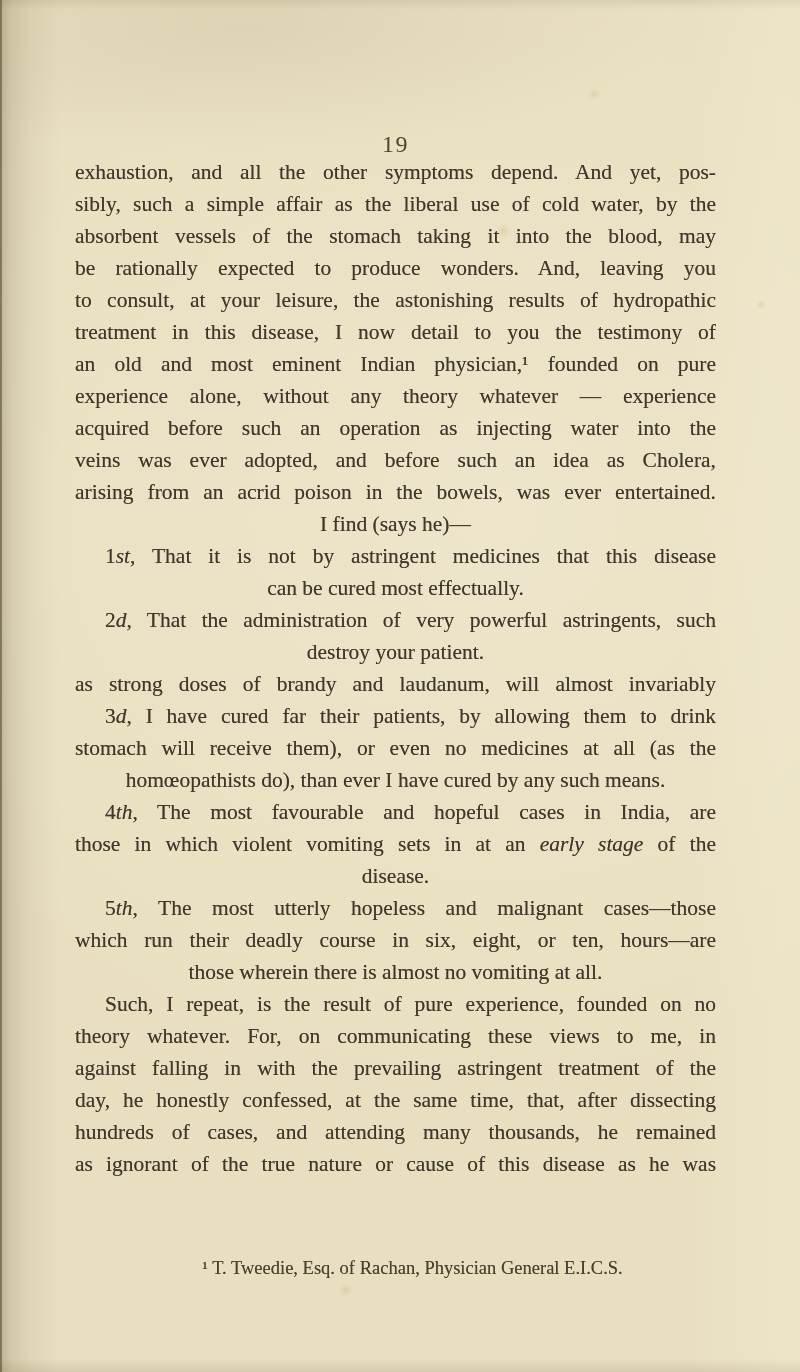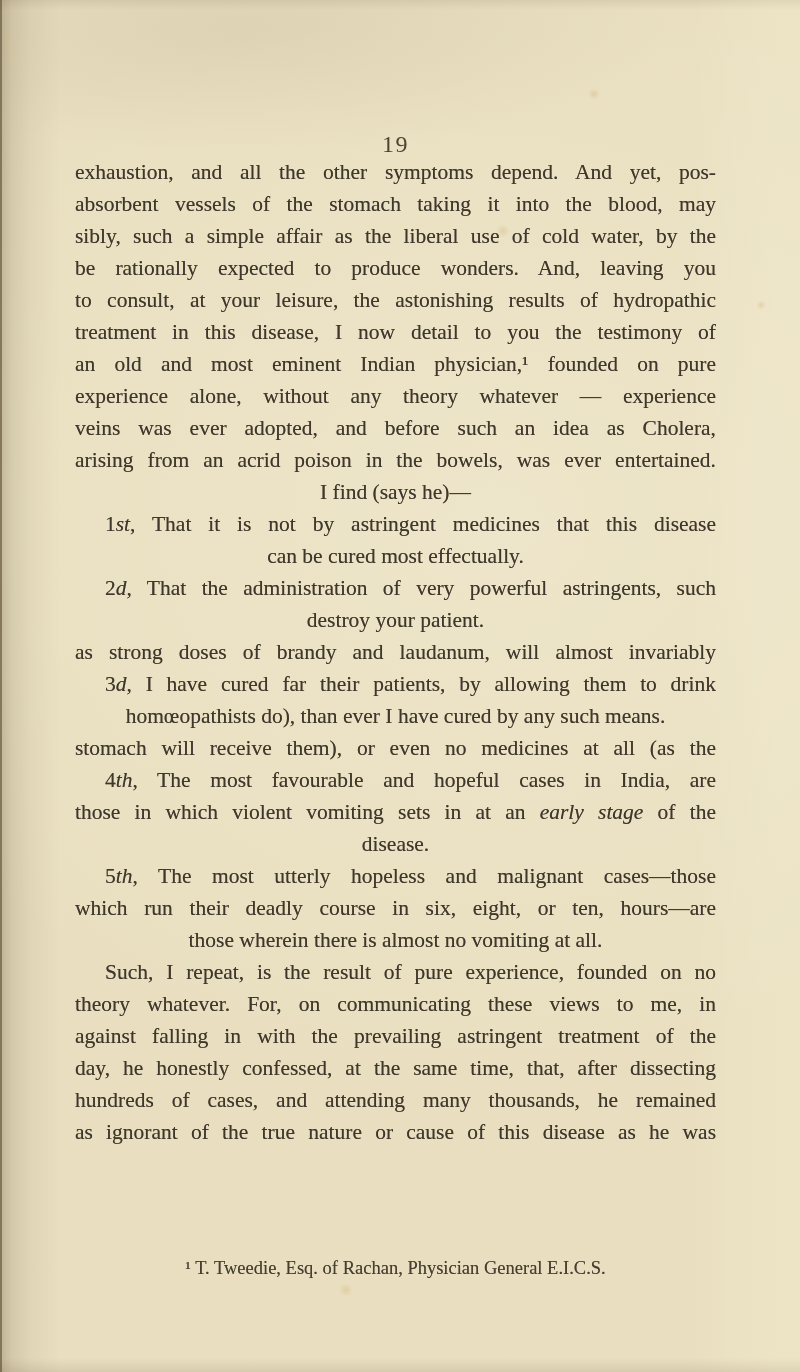--- a/index.html
+++ b/index.html
@@ -73,21 +73,21 @@
   }
   .indent {
     text-indent: 30px;
   }
   .it {
     font-style: italic;
     margin-top: 27px;
   }
   .footnote {
     position: absolute;
-    left: 75px;
+    left: 92px;
     width: 641px;
     top: 1258px;
     text-align: center;
     font-size: 18.5px;
     color: #453f30;
     text-shadow: 0 0 0.5px rgba(58,50,38,0.5);
   }
 </style>
 </head>
 <body>
@@ -98,47 +98,48 @@
   <div class="fox-spot fox-b"></div>
   <div class="fox-spot fox-c"></div>
   <div class="fox-spot fox-d"></div>
 
   <div class="pageno">19</div>
 
   <div class="textblock">
 
     <div class="para">
       <div class="line j">exhaustion, and all the other symptoms depend.  And yet, pos-</div>
+      <div class="line j">sibly, such a simple affair as the liberal use of cold water, by the</div>
       <div class="line j">absorbent vessels of the stomach taking it into the blood, may</div>
-      <div class="line j">sibly, such a simple affair as the liberal use of cold water, by the</div>
       <div class="line j">be rationally expected to produce wonders.  And, leaving you</div>
       <div class="line j">to consult, at your leisure, the astonishing results of hydropathic</div>
       <div class="line j">treatment in this disease, I now detail to you the testimony of</div>
       <div class="line j">an old and most eminent Indian physician,¹ founded on pure</div>
       <div class="line j">experience alone, without any theory whatever — experience</div>
+      <div class="line j">acquired before such an operation as injecting water into the</div>
       <div class="line j">veins was ever adopted, and before such an idea as Cholera,</div>
       <div class="line j">arising from an acrid poison in the bowels, was ever entertained.</div>
       <div class="line">I find (says he)—</div>
     </div>
 
     <div class="para">
       <div class="line j indent"><span>1</span><span class="it">st</span><span>, That it is not by astringent medicines that this disease</span></div>
       <div class="line">can be cured most effectually.</div>
     </div>
 
     <div class="para">
       <div class="line j indent"><span>2</span><span class="it">d</span><span>, That the administration of very powerful astringents, such</span></div>
       <div class="line">destroy your patient.</div>
       <div class="line j">as strong doses of brandy and laudanum, will almost invariably</div>
     </div>
 
     <div class="para">
       <div class="line j indent"><span>3</span><span class="it">d</span><span>, I have cured far their patients, by allowing them to drink</span></div>
+      <div class="line j">stomach will receive them), or even no medicines at all (as the</div>
       <div class="line">homœopathists do), than ever I have cured by any such means.</div>
-      <div class="line j">stomach will receive them), or even no medicines at all (as the</div>
     </div>
 
     <div class="para">
       <div class="line j indent"><span>4</span><span class="it">th</span><span>, The most favourable and hopeful cases in India, are</span></div>
       <div class="line j"><span>those in which violent vomiting sets in at an </span><span class="it">early stage</span><span> of the</span></div>
       <div class="line">disease.</div>
     </div>
 
     <div class="para">
       <div class="line j indent"><span>5</span><span class="it">th</span><span>, The most utterly hopeless and malignant cases—those</span></div>

